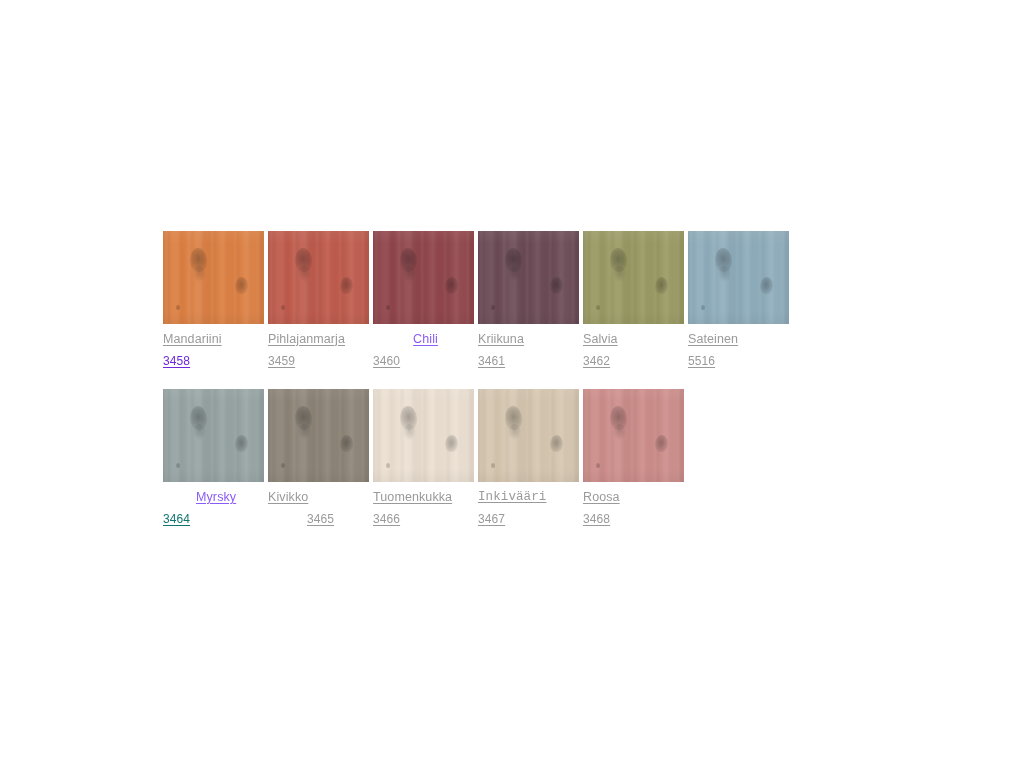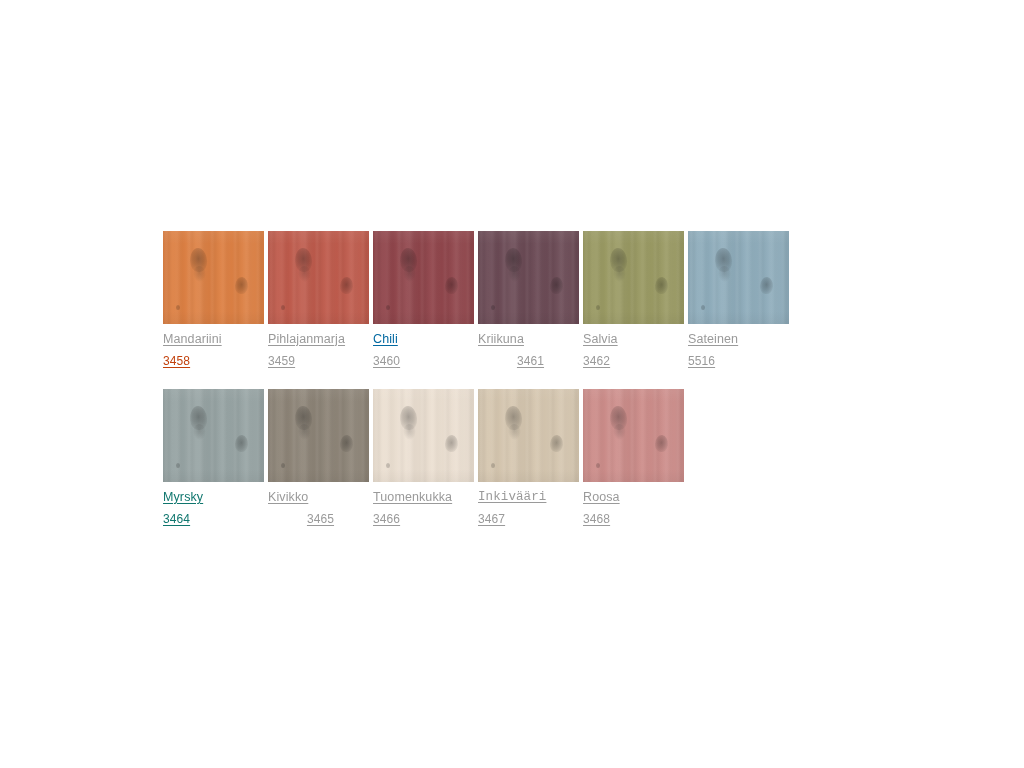--- a/index.html
+++ b/index.html
@@ -183,21 +183,21 @@
         <div class="swatch-chip">
           <div class="chip-base" style="background-color: rgb(221, 128, 67);"></div>
           <div class="chip-bands"></div>
           <div class="chip-grain"></div>
           <div class="chip-knot-a"></div>
           <div class="chip-knot-b"></div>
           <div class="chip-speck"></div>
           <div class="chip-shade"></div>
         </div>
         <a class="swatch-name" style="color: rgb(154, 154, 154);">Mandariini</a>
-        <a class="swatch-code" style="color: #c2410c;">3458</a>
+        <a class="swatch-code" style="color: #6d28d9;">3458</a>
       </div>
       <div class="swatch-cell">
         <div class="swatch-chip">
           <div class="chip-base" style="background-color: rgb(191, 91, 76);"></div>
           <div class="chip-bands"></div>
           <div class="chip-grain"></div>
           <div class="chip-knot-a"></div>
           <div class="chip-knot-b"></div>
           <div class="chip-speck"></div>
           <div class="chip-shade"></div>
@@ -208,35 +208,35 @@
       <div class="swatch-cell">
         <div class="swatch-chip">
           <div class="chip-base" style="background-color: rgb(144, 69, 75);"></div>
           <div class="chip-bands"></div>
           <div class="chip-grain"></div>
           <div class="chip-knot-a"></div>
           <div class="chip-knot-b"></div>
           <div class="chip-speck"></div>
           <div class="chip-shade"></div>
         </div>
-        <a class="swatch-name" style="color: #0369a1;">Chili</a>
+        <a class="swatch-name" style="color: #8b5cf6; text-align: center;">Chili</a>
         <a class="swatch-code" style="color: rgb(154, 154, 154);">3460</a>
       </div>
       <div class="swatch-cell">
         <div class="swatch-chip">
           <div class="chip-base" style="background-color: rgb(107, 74, 85);"></div>
           <div class="chip-bands"></div>
           <div class="chip-grain"></div>
           <div class="chip-knot-a"></div>
           <div class="chip-knot-b"></div>
           <div class="chip-speck"></div>
           <div class="chip-shade"></div>
         </div>
         <a class="swatch-name" style="color: rgb(154, 154, 154);">Kriikuna</a>
-        <a class="swatch-code" style="color: rgb(154, 154, 154); text-align: center;">3461</a>
+        <a class="swatch-code" style="color: rgb(154, 154, 154);">3461</a>
       </div>
       <div class="swatch-cell">
         <div class="swatch-chip">
           <div class="chip-base" style="background-color: rgb(154, 154, 99);"></div>
           <div class="chip-bands"></div>
           <div class="chip-grain"></div>
           <div class="chip-knot-a"></div>
           <div class="chip-knot-b"></div>
           <div class="chip-speck"></div>
           <div class="chip-shade"></div>
@@ -260,21 +260,21 @@
       <div class="swatch-cell">
         <div class="swatch-chip">
           <div class="chip-base" style="background-color: rgb(151, 164, 164);"></div>
           <div class="chip-bands"></div>
           <div class="chip-grain"></div>
           <div class="chip-knot-a"></div>
           <div class="chip-knot-b"></div>
           <div class="chip-speck"></div>
           <div class="chip-shade"></div>
         </div>
-        <a class="swatch-name" style="color: #0f766e;">Myrsky</a>
+        <a class="swatch-name" style="color: #8b5cf6; margin-left: 33px;">Myrsky</a>
         <a class="swatch-code" style="color: #0f766e;">3464</a>
       </div>
       <div class="swatch-cell">
         <div class="swatch-chip">
           <div class="chip-base" style="background-color: rgb(141, 132, 119);"></div>
           <div class="chip-bands"></div>
           <div class="chip-grain"></div>
           <div class="chip-knot-a"></div>
           <div class="chip-knot-b"></div>
           <div class="chip-speck"></div>

